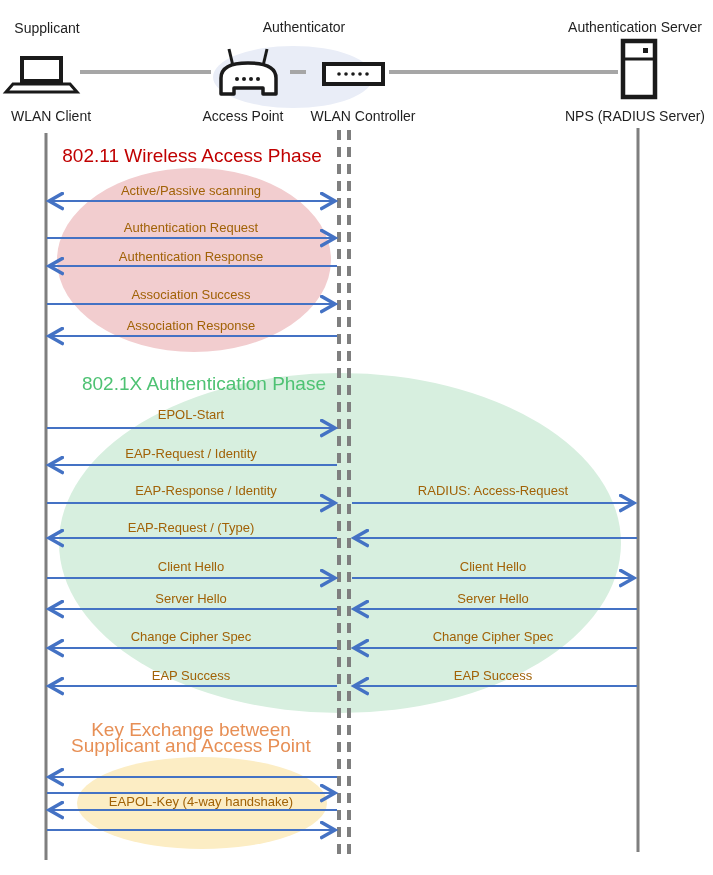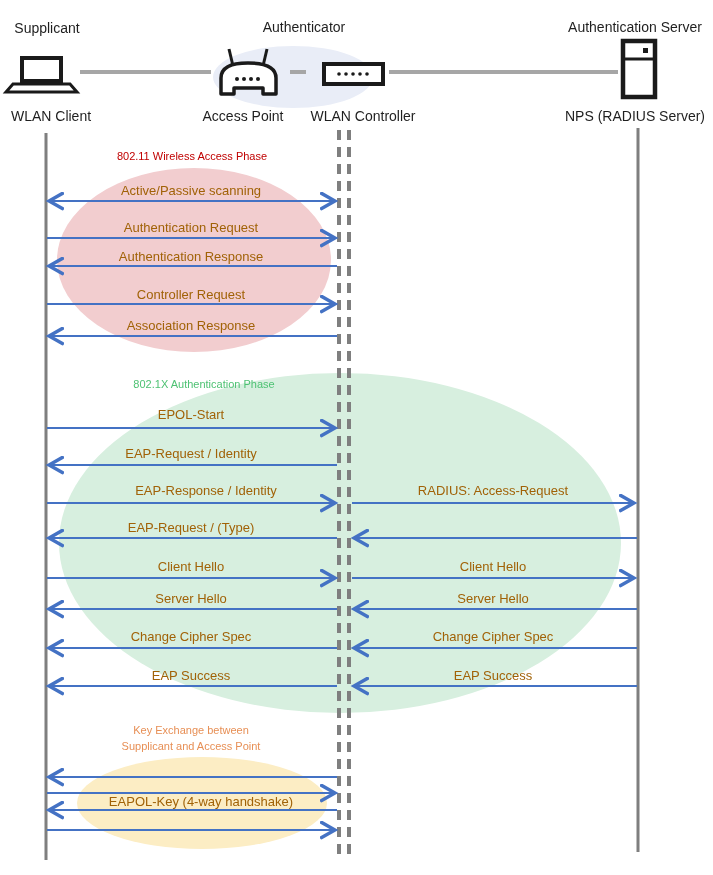--- a/index.html
+++ b/index.html
@@ -6,21 +6,21 @@
   #canvas{
     position:relative;width:713px;height:875px;background:#fff;overflow:hidden;
     font-family:"Liberation Sans",sans-serif;
   }
   #diagram-svg{position:absolute;left:0;top:0;z-index:1;}
   .lbl{
     position:absolute;transform:translateX(-50%);white-space:nowrap;z-index:2;
     font-size:13px;color:#a16207;line-height:16px;
   }
   .role,.device{font-size:14px;color:#1f1f1f;}
-  .ptitle{font-size:11px;}
+  .ptitle{font-size:19px;}
   .p1{color:#C00000;}
   .p2{color:#4EC273;}
   .p3{color:#E78F55;text-align:center;}
 </style>
 </head>
 <body>
 
 <div id="canvas">
 
   <svg id="diagram-svg" width="713" height="875" viewBox="0 0 713 875">
@@ -116,21 +116,21 @@
   <div class="lbl ptitle p1" style="left:192px;top:148px;">802.11 Wireless Access Phase</div>
   <div class="lbl ptitle p2" style="left:204px;top:376px;">802.1X Authentication Phase</div>
   <div class="lbl ptitle p3" style="left:191px;top:722px;">
     <span style="display:block;">Key Exchange between</span>
     <span style="display:block;">Supplicant and Access Point</span>
   </div>
 
   <div class="lbl" style="left:191px;top:183px;">Active/Passive scanning</div>
   <div class="lbl" style="left:191px;top:220px;">Authentication Request</div>
   <div class="lbl" style="left:191px;top:249px;">Authentication Response</div>
-  <div class="lbl" style="left:191px;top:287px;">Controller Request</div>
+  <div class="lbl" style="left:191px;top:287px;">Association Success</div>
   <div class="lbl" style="left:191px;top:318px;">Association Response</div>
   <div class="lbl" style="left:191px;top:407px;">EPOL-Start</div>
   <div class="lbl" style="left:191px;top:446px;">EAP-Request / Identity</div>
   <div class="lbl" style="left:206px;top:483px;">EAP-Response / Identity</div>
   <div class="lbl" style="left:191px;top:520px;">EAP-Request / (Type)</div>
   <div class="lbl" style="left:191px;top:559px;">Client Hello</div>
   <div class="lbl" style="left:191px;top:591px;">Server Hello</div>
   <div class="lbl" style="left:191px;top:629px;">Change Cipher Spec</div>
   <div class="lbl" style="left:191px;top:668px;">EAP Success</div>
   <div class="lbl" style="left:201px;top:794px;">EAPOL-Key (4-way handshake)</div>

